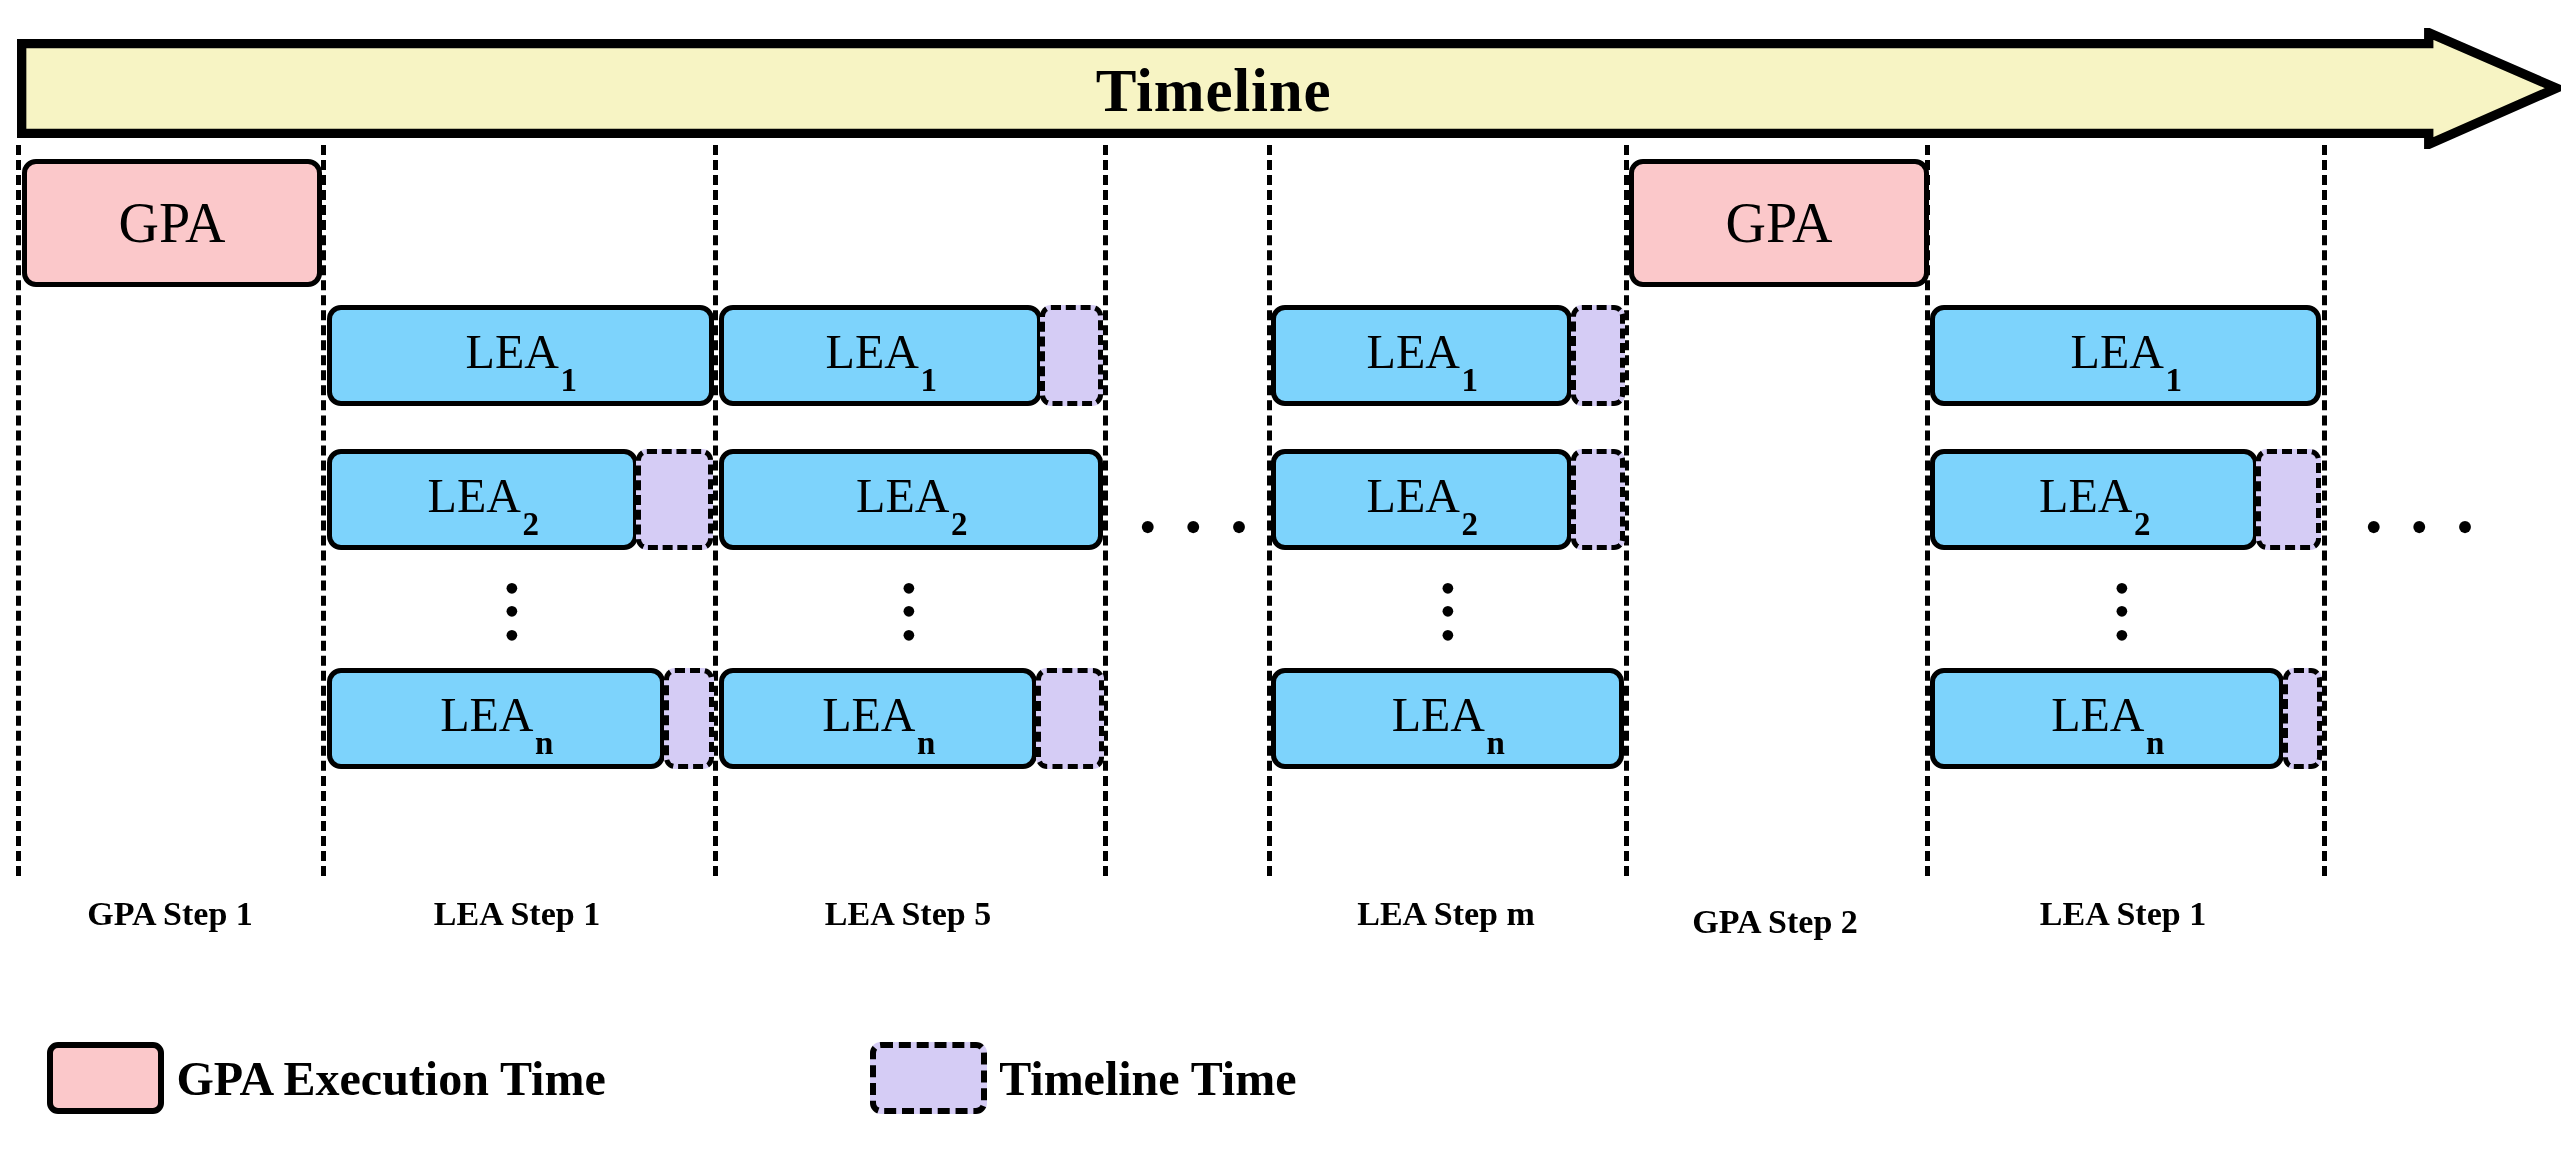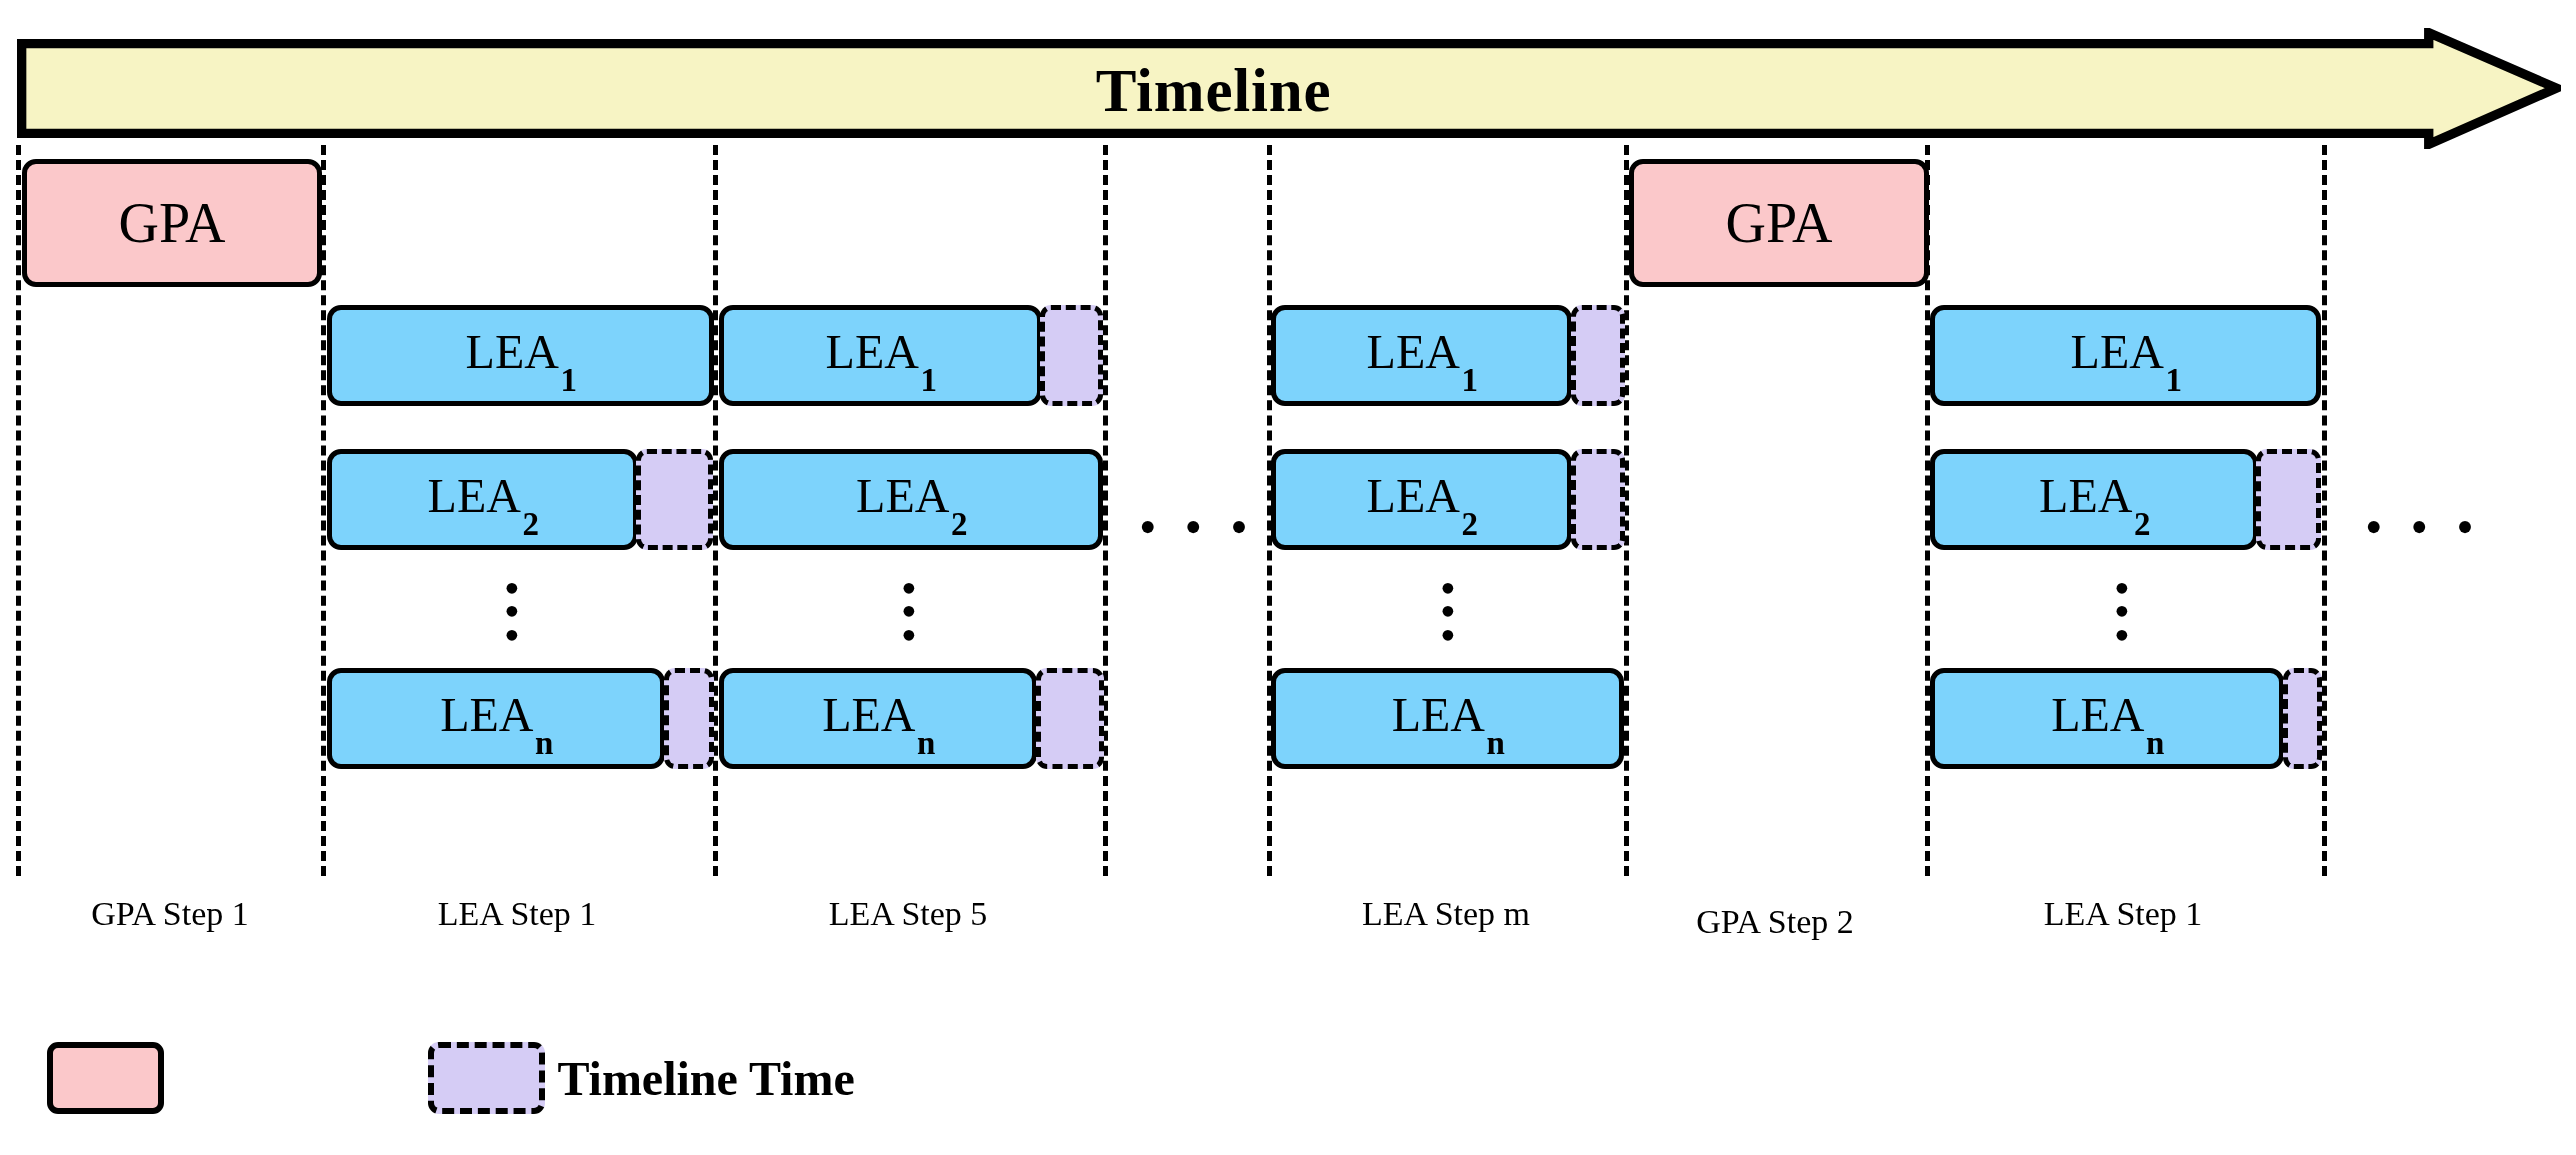--- a/index.html
+++ b/index.html
@@ -101,21 +101,21 @@
     text-align: center;
     writing-mode: horizontal-tb;
   }
   .v-ellipsis span { display: block; }
 
   
   .step-label {
     position: absolute;
     top: 895px;
     font-size: 34px;
-    font-weight: normal;
+    font-weight: bold;
     color: #000000;
     text-align: right;
     white-space: nowrap;
     transform: translateX(-50%);
   }
 
   
   .legend {
     position: absolute;
     left: 47px;
@@ -271,20 +271,21 @@
   <div class="step-label" style="left:517px;"><span>LEA Step 1</span></div>
   <div class="step-label" style="left:908px;"><span>LEA Step 5</span></div>
   <div class="step-label" style="left:1446px;"><span>LEA Step m</span></div>
   <div class="step-label" style="left:1775px;margin-top:8px;"><span>GPA Step 2</span></div>
   <div class="step-label" style="left:2123px;"><span>LEA Step 1</span></div>
 
   <div class="legend">
 
     <div class="legend-item">
       <div class="legend-swatch gpa"></div>
+      <div class="legend-text">GPA Execution Time</div>
     </div>
 
     <div class="legend-gap-a"></div>
 
 
     <div class="legend-gap-b"></div>
 
     <div class="legend-item">
       <div class="legend-swatch wait"></div>
       <div class="legend-text">Timeline Time</div>

